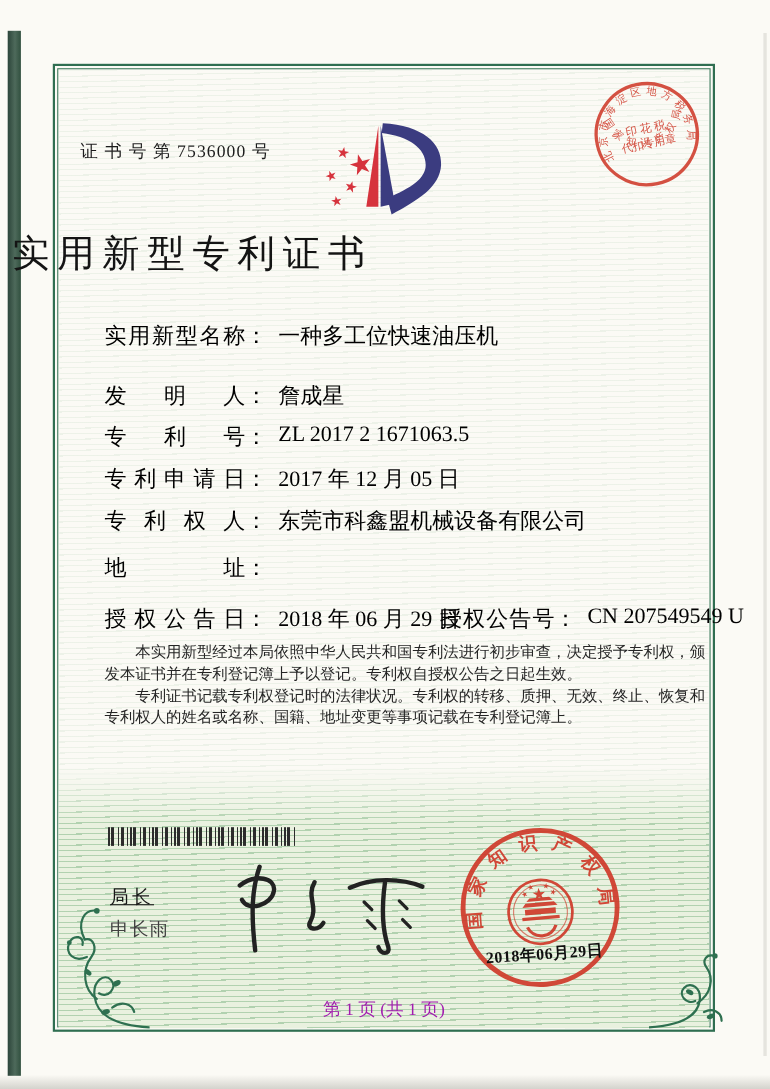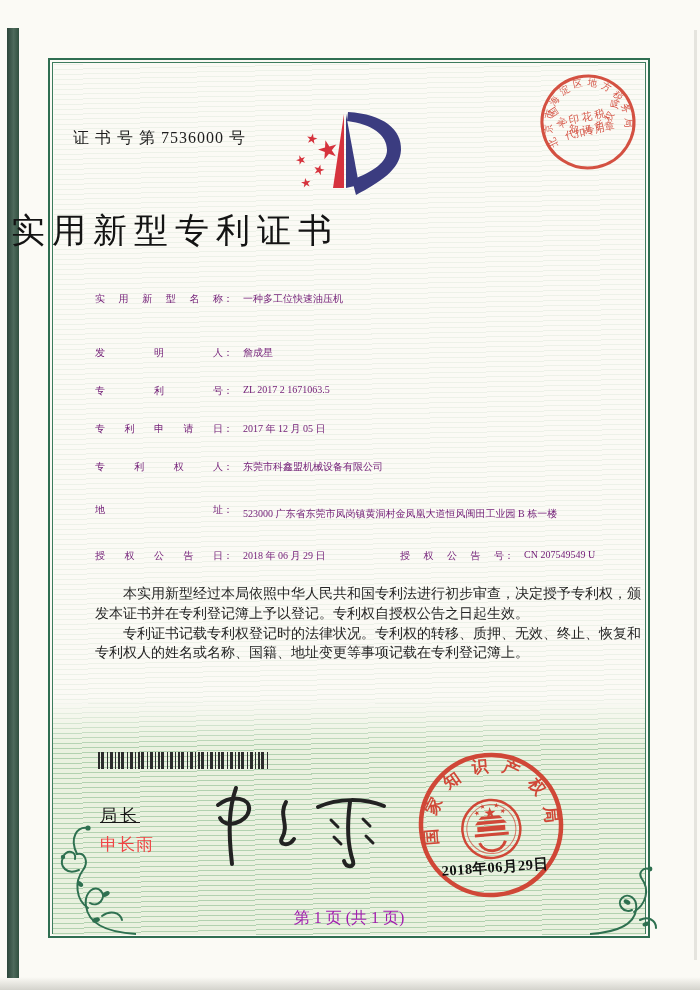--- a/index.html
+++ b/index.html
@@ -27,38 +27,38 @@
     background-color:#e9f1df;
     background-image:repeating-linear-gradient(179deg, rgba(122,178,128,0.5) 0 1px, rgba(0,0,0,0) 1px 5px);
     -webkit-mask-image:linear-gradient(180deg, rgba(0,0,0,0) 0, #000 48px);
     mask-image:linear-gradient(180deg, rgba(0,0,0,0) 0, #000 48px); }
   .cert-no { position:absolute; left:73px; top:108px; font-size:16px; letter-spacing:1px; color:#1c1c1c;margin-top:20px; }
   .logo { position:absolute; left:288px; top:110px; width:124px; height:96px; }
   .stamp { position:absolute; left:536px; top:70px; width:104px; height:104px;
     transform:rotate(-12deg); opacity:.88; }
   .title { position:absolute; left:4px; top:208px; width:100%; text-align:left;
     font-size:34px; letter-spacing:7px; text-indent:7px; color:#141414;font-family:Liberation Serif, serif; }
-  .frow { position:absolute; left:95px; display:flex; font-size:10px; color:#701a75; }
+  .frow { position:absolute; left:95px; display:flex; font-size:20px; color:#000000; }
   .flabel { display:inline-block; width:128px; text-align:justify; text-align-last:justify; }
   .flabel2 { display:inline-block; width:104px; text-align:justify; text-align-last:justify; }
   .colon { margin-right:10px; }
   .fvalue { display:inline-block; }
   .addr-value { width:402px; line-height:22px; }
   .paras { position:absolute; left:95px; top:584px; width:546px; font-size:14px;
     line-height:19.8px; text-align:justify; color:#252525; }
   .paras p { margin:0; text-indent:2em; }
   .barcode { position:absolute; left:98px; top:752px; width:172px; height:17px;
     background:repeating-linear-gradient(90deg,
       #2c2c2c 0 2px, transparent 2px 3px,
       #2c2c2c 3px 6px, transparent 6px 9px,
       #2c2c2c 9px 10px, transparent 10px 12px,
       #2c2c2c 12px 15px, transparent 15px 17px,
       #2c2c2c 17px 18px, transparent 18px 20px); }
   .director-label { position:absolute; left:100px; top:804px; font-size:17px; letter-spacing:3px; color:#171717;text-decoration:underline; }
-  .director-name  { position:absolute; left:100px; top:833px; font-size:17px; letter-spacing:1px; color:#ef4444; }
+  .director-name  { position:absolute; left:100px; top:833px; font-size:17px; letter-spacing:1px; color:#404040; }
   .signature { position:absolute; left:198px; top:776px; width:202px; height:104px; }
   .seal { position:absolute; left:414px; top:748px; width:154px; height:154px;
     transform:rotate(-5deg); opacity:.92; }
   .seal-date { position:absolute; left:428px; top:858px; width:134px; text-align:center;
     font-size:14.5px; font-weight:bold; color:#101010; transform:rotate(-4deg); letter-spacing:0.5px; }
   .footer { position:absolute; left:48px; top:908px; width:602px; text-align:center;
     font-size:16px; color:#a21caf; }
   .flourish-left  { position:absolute; left:50px;  top:820px; width:86px; height:118px; }
   .flourish-right { position:absolute; left:590px; top:866px; width:70px; height:72px; }
   .seal-text { font-family:"Liberation Serif","DejaVu Serif",serif; }
@@ -132,21 +132,20 @@
     <span class="fvalue">2017 年 12 月 05 日</span>
   </div>
   <div class="frow" style="top:460px">
     <span class="flabel">专利权人</span>
       <span class="colon">：</span>
     <span class="fvalue">东莞市科鑫盟机械设备有限公司</span>
   </div>
   <div class="frow" style="top:503px">
     <span class="flabel">地址</span>
       <span class="colon">：</span>
-    <span class="fvalue addr-value">523000 广东省东莞市凤岗镇黄洞村金凤凰大道恒风闽田工业园 B 栋一楼</span>
   </div>
 
   <div class="frow" style="top:549px">
     <span class="flabel">授权公告日</span>
       <span class="colon">：</span>
     <span class="fvalue">2018 年 06 月 29 日</span>
   </div>
   <div class="frow" style="left:400px; top:549px">
     <span class="flabel2">授权公告号</span>
       <span class="colon">：</span>

